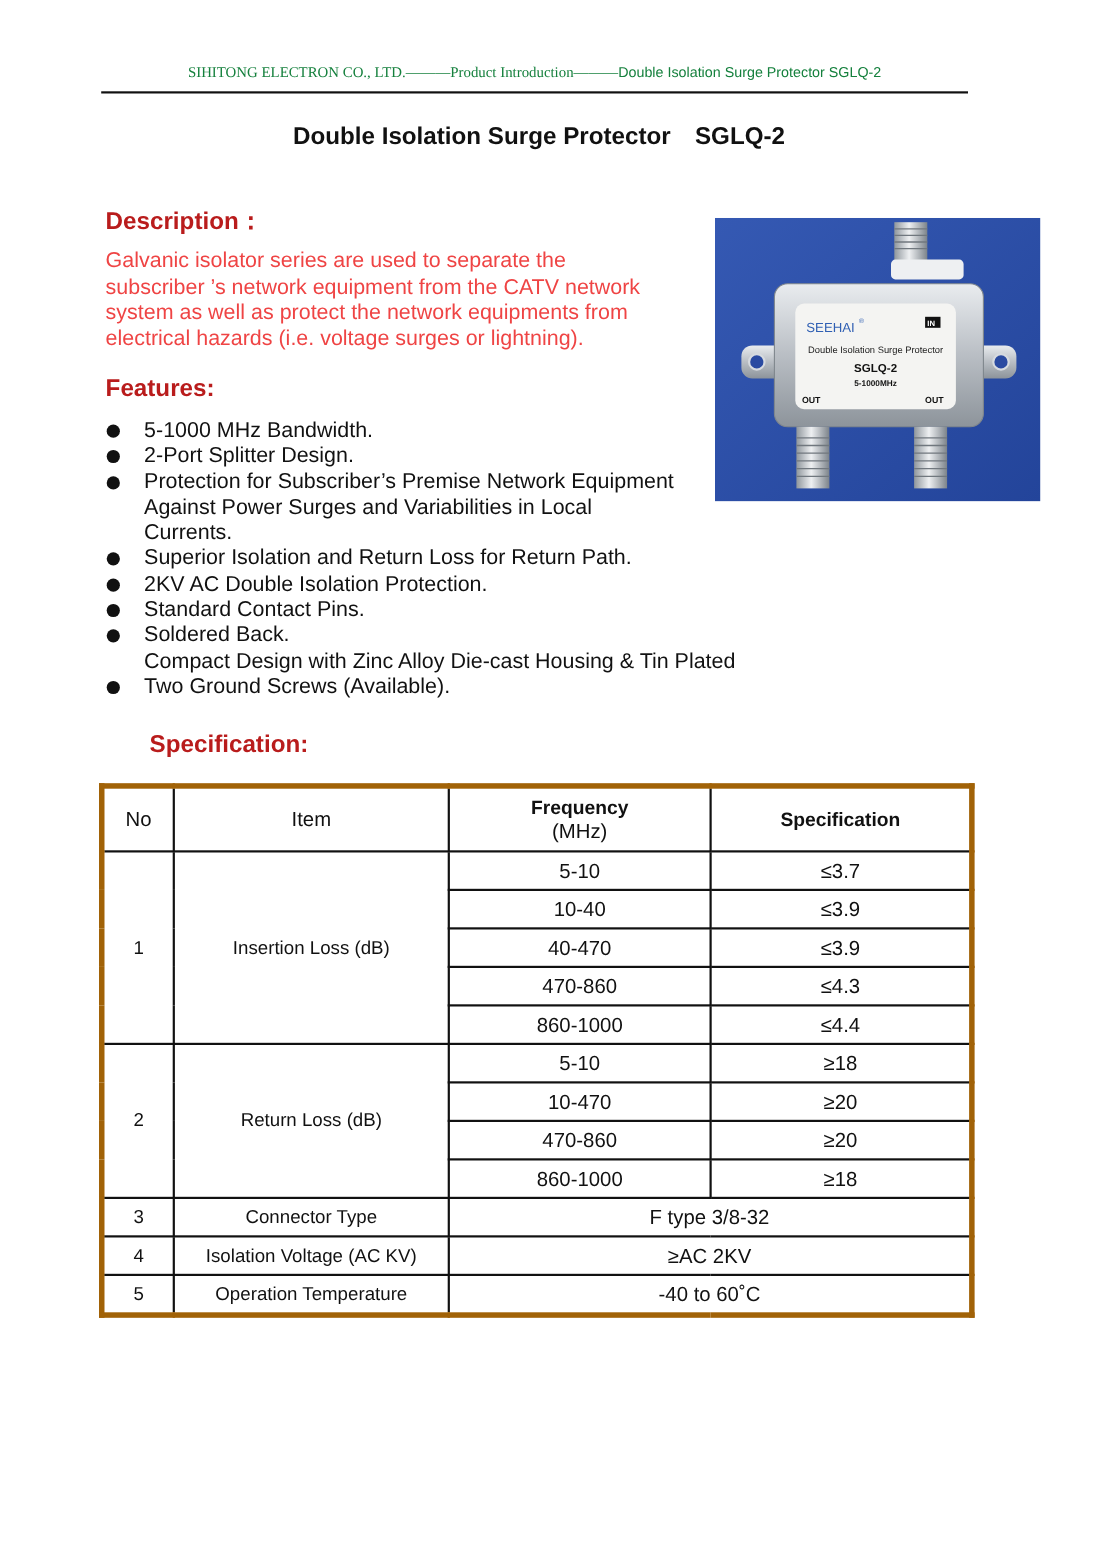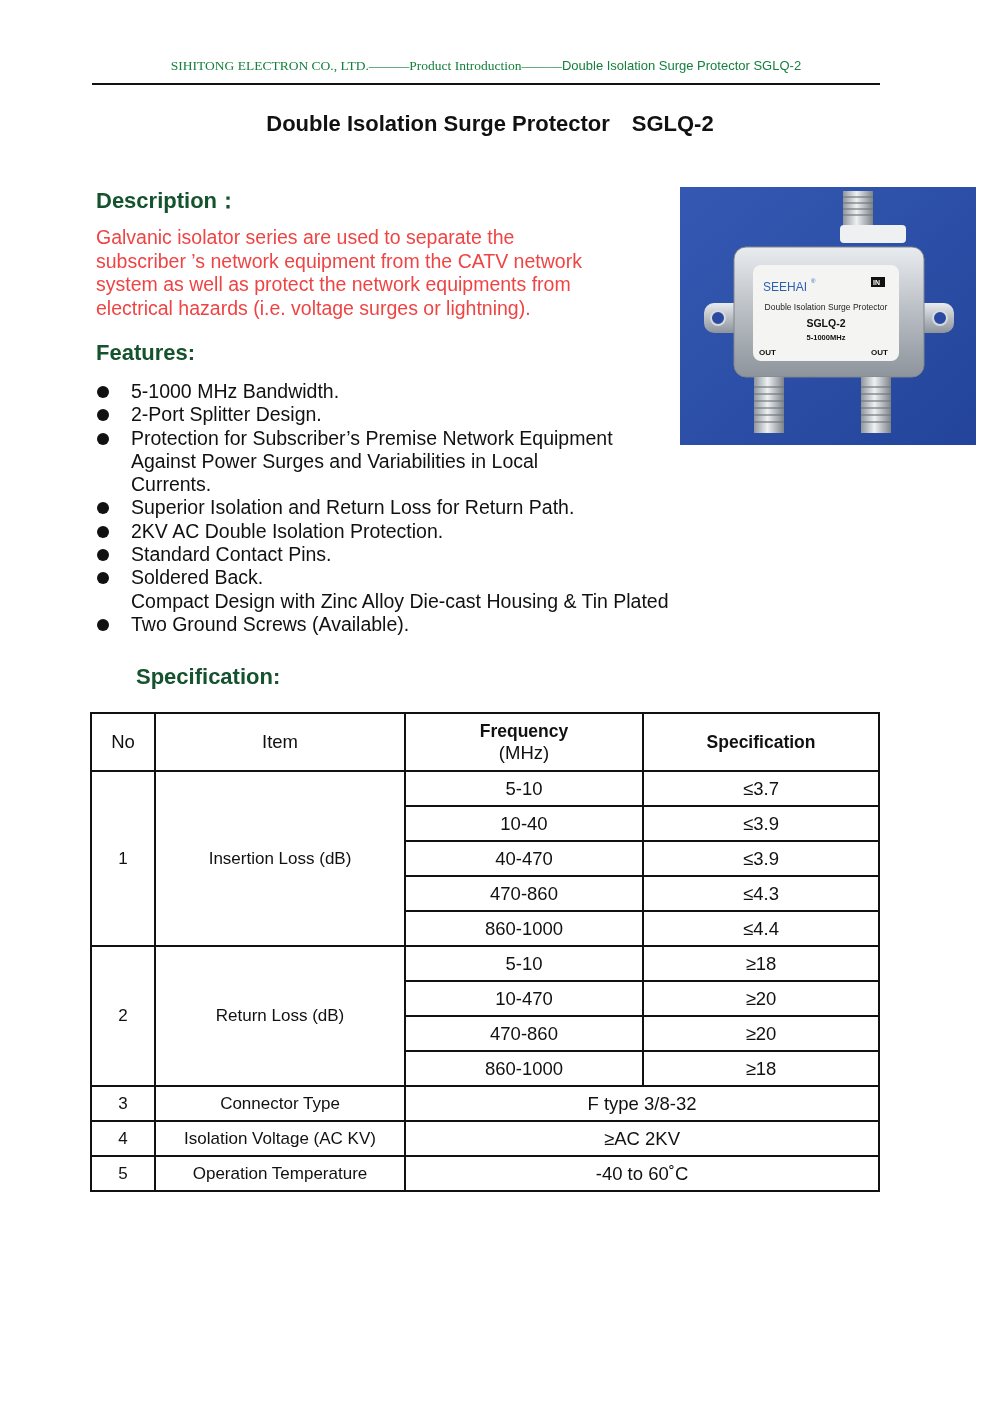--- a/index.html
+++ b/index.html
@@ -3,27 +3,27 @@
   <meta charset="utf-8">
   <style>
     html, body { margin: 0; padding: 0; background: #ffffff; }
     body { width: 1000px; height: 1422px; position: relative; overflow: hidden; color: #111; font-family: "Liberation Sans", sans-serif; }
     .header { position: absolute; left: 92px; top: 58px; width: 788px; text-align: center; font-size: 13.5px; color: #15803d; }
     .header .serif { font-family: "Liberation Serif", serif; }
     .header .sans { font-family: "Liberation Sans", sans-serif; font-size: 13px; }
     .header-rule { position: absolute; left: 92px; top: 83px; width: 788px; height: 2px; background: #111; }
     .title { position: absolute; left: 0; top: 111px; width: 980px; text-align: center; font-weight: bold; font-size: 22px; color: #111; }
     .title .model { margin-left: 22px; }
-    .h2 { position: absolute; left: 96px; font-weight: bold; font-size: 22px; color: #14532d; }
+    .h2 { position: absolute; left: 96px; font-weight: bold; font-size: 22px; color: #b91c1c; }
     .desc { position: absolute; left: 96px; top: 226px; width: 540px; font-size: 19.5px; line-height: 23.5px; color: #ef4444; }
     .features { position: absolute; left: 96px; top: 380px; width: 620px; margin: 0; padding: 0; list-style: none; font-size: 19.5px; line-height: 23.3px; }
     .features li { position: relative; padding-left: 35px; }
     .features .bullet { position: absolute; left: 1px; top: 6px; width: 12px; height: 12px; border-radius: 50%; background: #111; }
-    .photo { position: absolute; left: 650px; top: 187px; width: 296px; height: 258px; overflow: hidden; margin-left: 30px; }
-    .spec-table { position: absolute; left: 90px; top: 712px; border-collapse: collapse; border: 2px solid #a16207; font-size: 18.5px; color: #111; }
+    .photo { position: absolute; left: 650px; top: 198px; width: 296px; height: 258px; overflow: hidden; }
+    .spec-table { position: absolute; left: 90px; top: 712px; border-collapse: collapse; border: 5px solid #a16207; font-size: 18.5px; color: #111; }
     .spec-table td, .spec-table th { border: 2px solid #111; text-align: center; vertical-align: middle; padding: 0; font-weight: normal; }
     .spec-table th { height: 56px; }
     .spec-table th.bold { font-weight: bold; font-size: 17.5px; }
     .spec-table th .sub { font-weight: normal; font-size: 18.5px; display: block; margin-top: 0; }
     .spec-table td { height: 33px; }
     .spec-table .small { font-size: 17px; }
     .c-no { width: 62px; }
     .c-item { width: 248px; }
     .c-freq { width: 236px; }
     .c-spec { width: 234px; }

